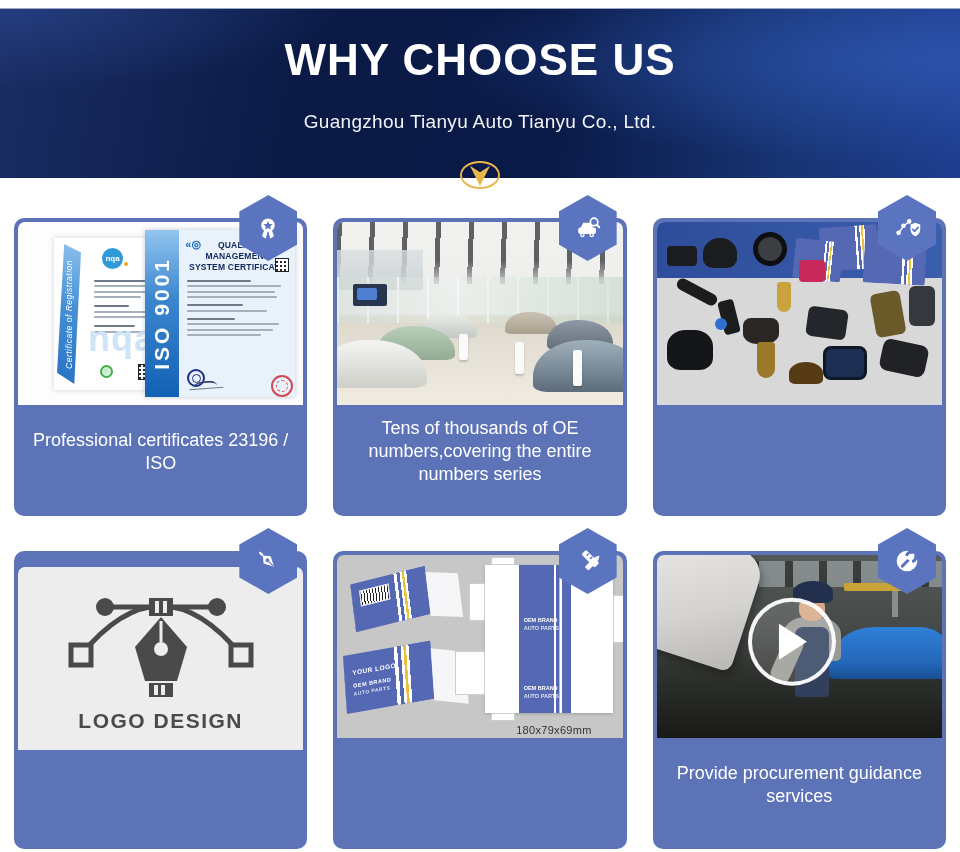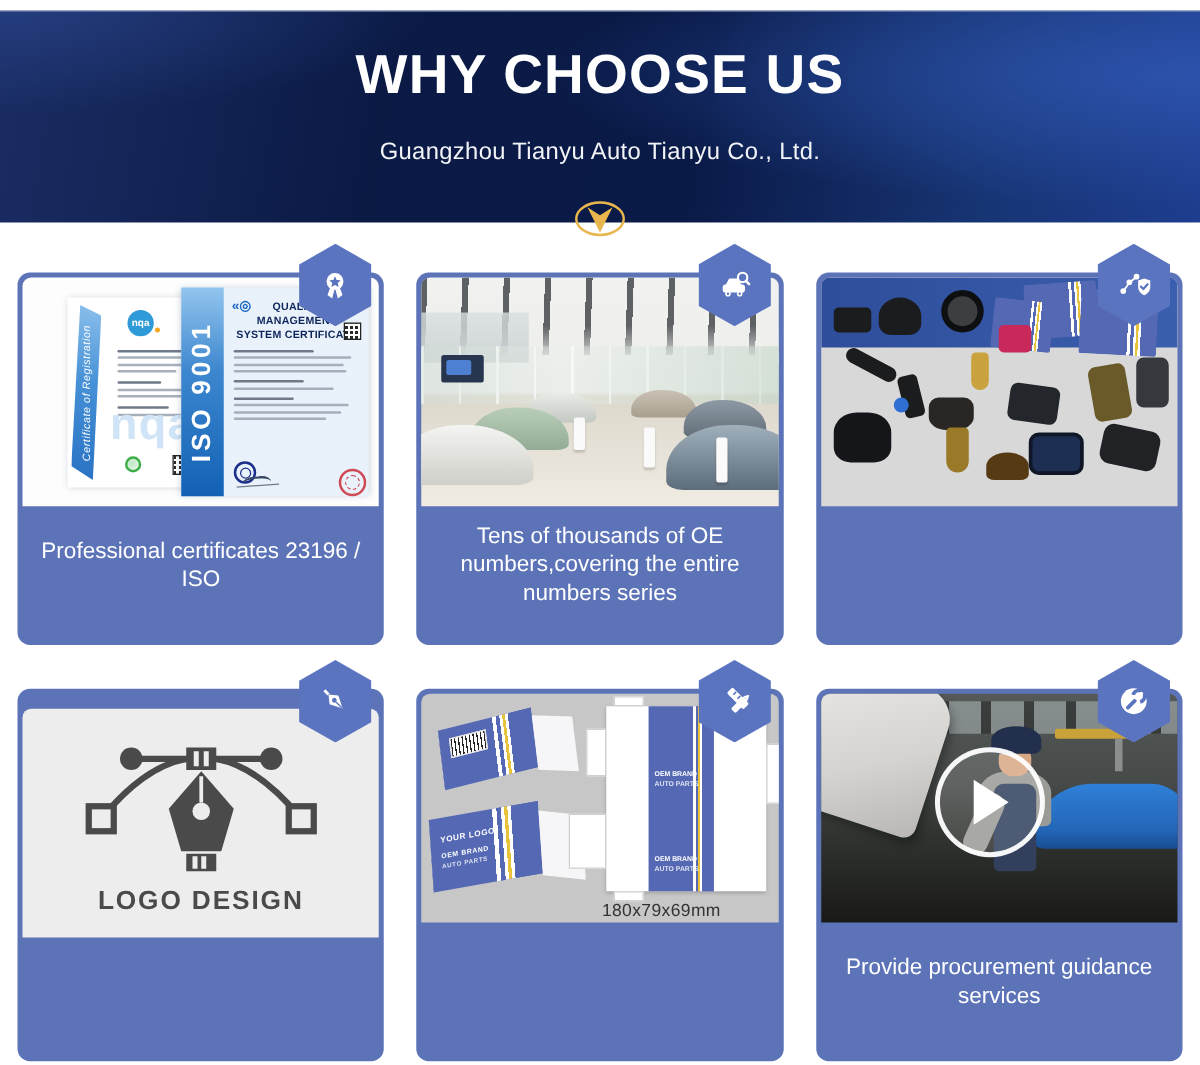--- a/index.html
+++ b/index.html
@@ -136,21 +136,21 @@
     background-image:repeating-linear-gradient(90deg,#222 0 1px,#fff 1px 3px); border:1px solid #e0e0e0; }
   .pk-face-text { position:absolute; color:#fff; font-size:6.5px; font-weight:700; letter-spacing:.5px;
     transform:skewY(-6deg); }
   .dieline { position:absolute; right:10px; top:10px; width:128px; height:148px; background:#fff;
     box-shadow:0 1px 3px rgba(0,0,0,.2); }
   .die-panel { position:absolute; left:34px; top:0; bottom:0; width:52px; background:#5468b4;
     background-image:repeating-linear-gradient(90deg, rgba(0,0,0,0) 0 68%, #fff 68% 72%, #5468b4 72% 76%,
       #e8c23a 76% 79%, #fff 79% 82%, #5468b4 82% 100%); }
   .die-text { position:absolute; color:#fff; font-size:5.5px; font-weight:700; line-height:1.3; }
   .die-flap { position:absolute; background:#fff; border:1px solid #cfcfcf; }
-  .pk-dims { position:absolute; right:46px; bottom:2px; font-size:14px; color:#333; letter-spacing:.3px; }
+  .pk-dims { position:absolute; right:31px; bottom:2px; font-size:11px; color:#333; letter-spacing:.3px; }
 
   
   .media-mech { background:linear-gradient(180deg,#555a58 0%,#454947 40%,#30332f 62%,#191a18 100%); }
   .mech-windows { position:absolute; top:6px; left:0; right:0; height:26px;
     background:repeating-linear-gradient(90deg, rgba(230,240,245,.35) 0 26px, rgba(20,22,22,.4) 26px 34px); }
   .mech-crane { position:absolute; top:28px; right:34px; width:64px; height:8px; background:#caa23a; border-radius:2px; }
   .mech-crane::after { content:""; position:absolute; right:10px; top:8px; width:6px; height:26px; background:#8b8f8c; }
   .mech-bluecar { position:absolute; right:-12px; top:72px; width:128px; height:52px;
     background:linear-gradient(180deg,#2f80d8 0%,#2366b8 70%,#184e92 100%);
     border-radius:38% 26% 8% 8% / 85% 70% 12% 12%; }

